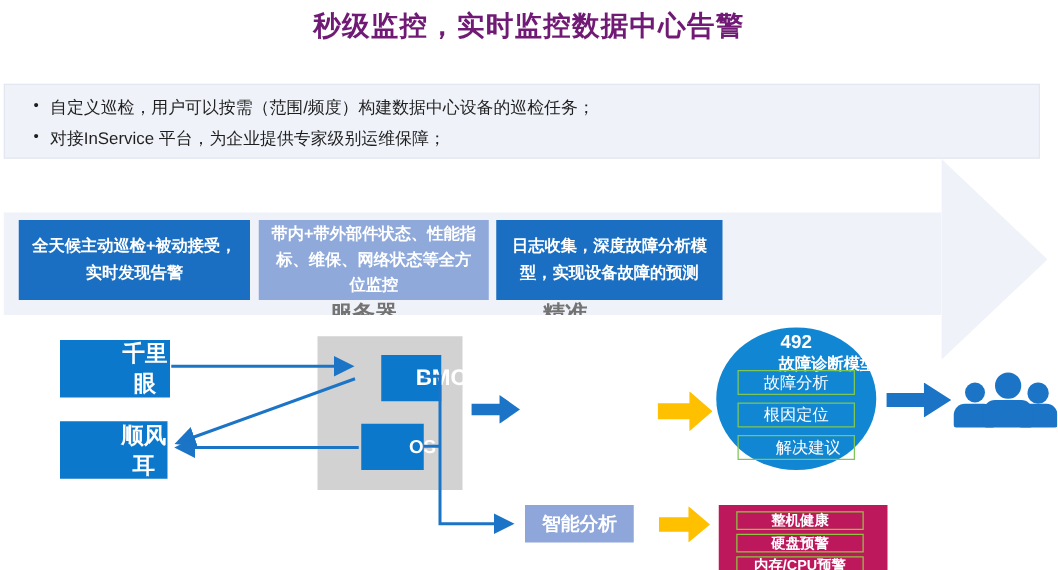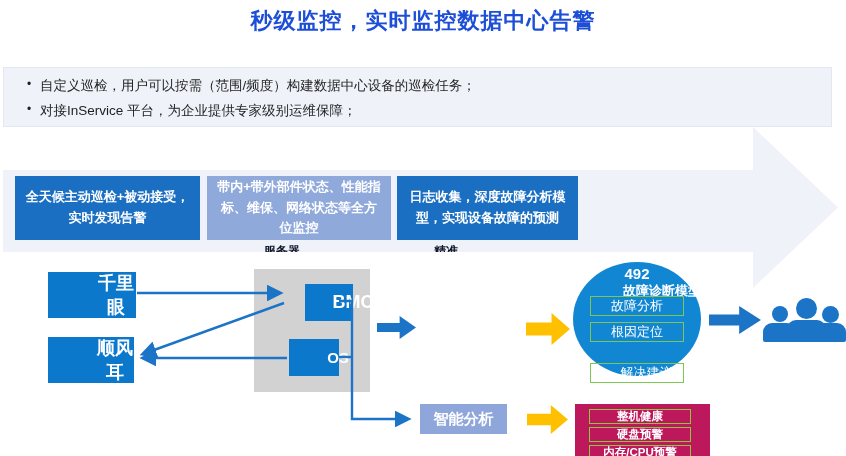--- a/index.html
+++ b/index.html
@@ -1,30 +1,30 @@
 <!DOCTYPE html>
 <html><head>
 <meta charset="utf-8">
 <style>
   html,body{margin:0;padding:0;background:#fff;}
   .stage{position:relative;width:846px;height:456px;background:#ffffff;overflow:hidden;
          font-family:"Liberation Sans","DejaVu Sans",sans-serif;}
 
   .title{position:absolute;left:0;top:6px;width:100%;text-align:center;
-         font-size:22px;font-weight:700;color:#1d4ed8;letter-spacing:1px;}
+         font-size:22px;font-weight:700;color:#701a75;letter-spacing:1px;}
 
   .bullets-box{position:absolute;left:3px;top:67px;width:829px;height:60px;
                background:#EFF2F9;border:1px solid #E3E7F2;box-sizing:border-box;}
   .bullet-row{position:absolute;left:14px;display:flex;align-items:flex-start;color:#1f1f1f;font-size:13.5px;}
   .bullet-dot{width:22px;text-align:center;font-size:12px;color:#1f1f1f;flex:0 0 22px;}
 
   .big-arrow-head{position:absolute;left:753px;top:127px;width:85px;height:161px;background:#EFF2F9;
                   clip-path:polygon(0 0,100% 50%,0 100%);}
   .band{position:absolute;left:3px;top:170px;width:750px;height:82px;background:#EFF2F9;overflow:hidden;}
-  .clip-label{position:absolute;top:74px;font-size:12px;line-height:15px;font-weight:700;color:#0f172a;white-space:nowrap;}
+  .clip-label{position:absolute;top:74px;font-size:18px;line-height:15px;font-weight:700;color:#737373;white-space:nowrap;}
 
   .band-box{position:absolute;top:176px;height:64px;display:flex;align-items:center;justify-content:center;
             text-align:center;color:#fff;font-size:13px;font-weight:700;line-height:1.6;box-sizing:border-box;
             padding:0 8px;}
   .band-dark{background:#1B6FC2;}
   .band-light{background:#8FA9DB;}
 
   .node{position:absolute;display:flex;align-items:center;justify-content:center;color:#fff;
         font-weight:700;box-sizing:border-box;text-align:center;}
   .bright{background:#0C78CC;padding-left:48px;}
@@ -112,21 +112,21 @@
 
   <div class="circle">
     <div class="circle-count">492</div>
     <div class="circle-name">故障诊断模型</div>
     <div class="circle-item" style="top:34px;">
       <span>故障分析</span>
     </div>
     <div class="circle-item" style="top:60px;">
       <span>根因定位</span>
     </div>
-    <div class="circle-item" style="top:101px;padding-left:19px;">
+    <div class="circle-item" style="top:86px;padding-left:19px;">
       <span>解决建议</span>
     </div>
   </div>
 
   <div class="block-arrow ba-blue" style="left:709px;top:306px;width:52px;height:28px;"></div>
 
   <div>
     <div class="head" style="left:772px;top:306px;width:16px;height:16px;"></div>
     <div class="torso" style="left:763px;top:323px;width:33px;height:19px;"></div>
     <div class="head" style="left:822px;top:306px;width:17px;height:17px;"></div>

